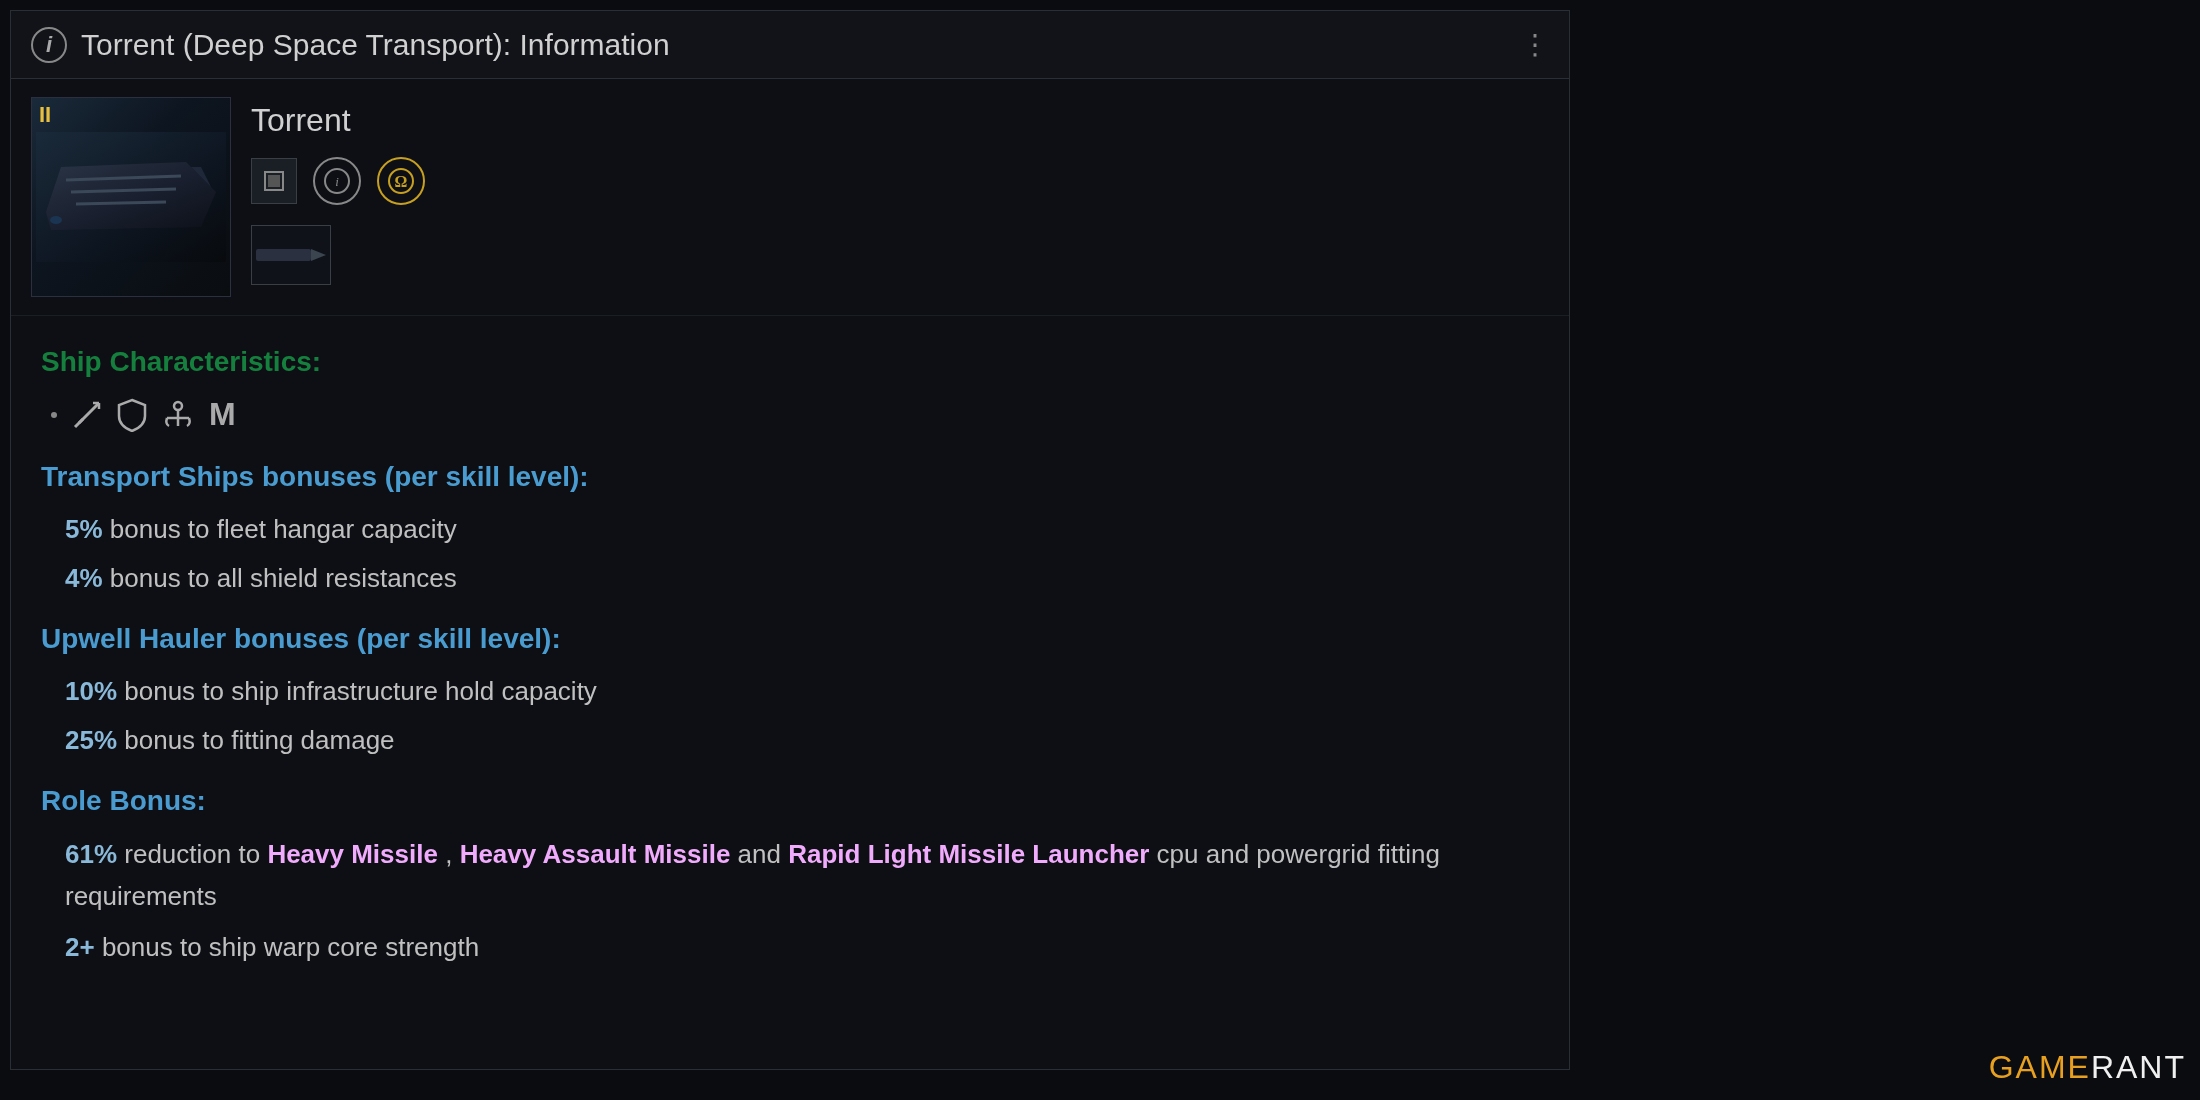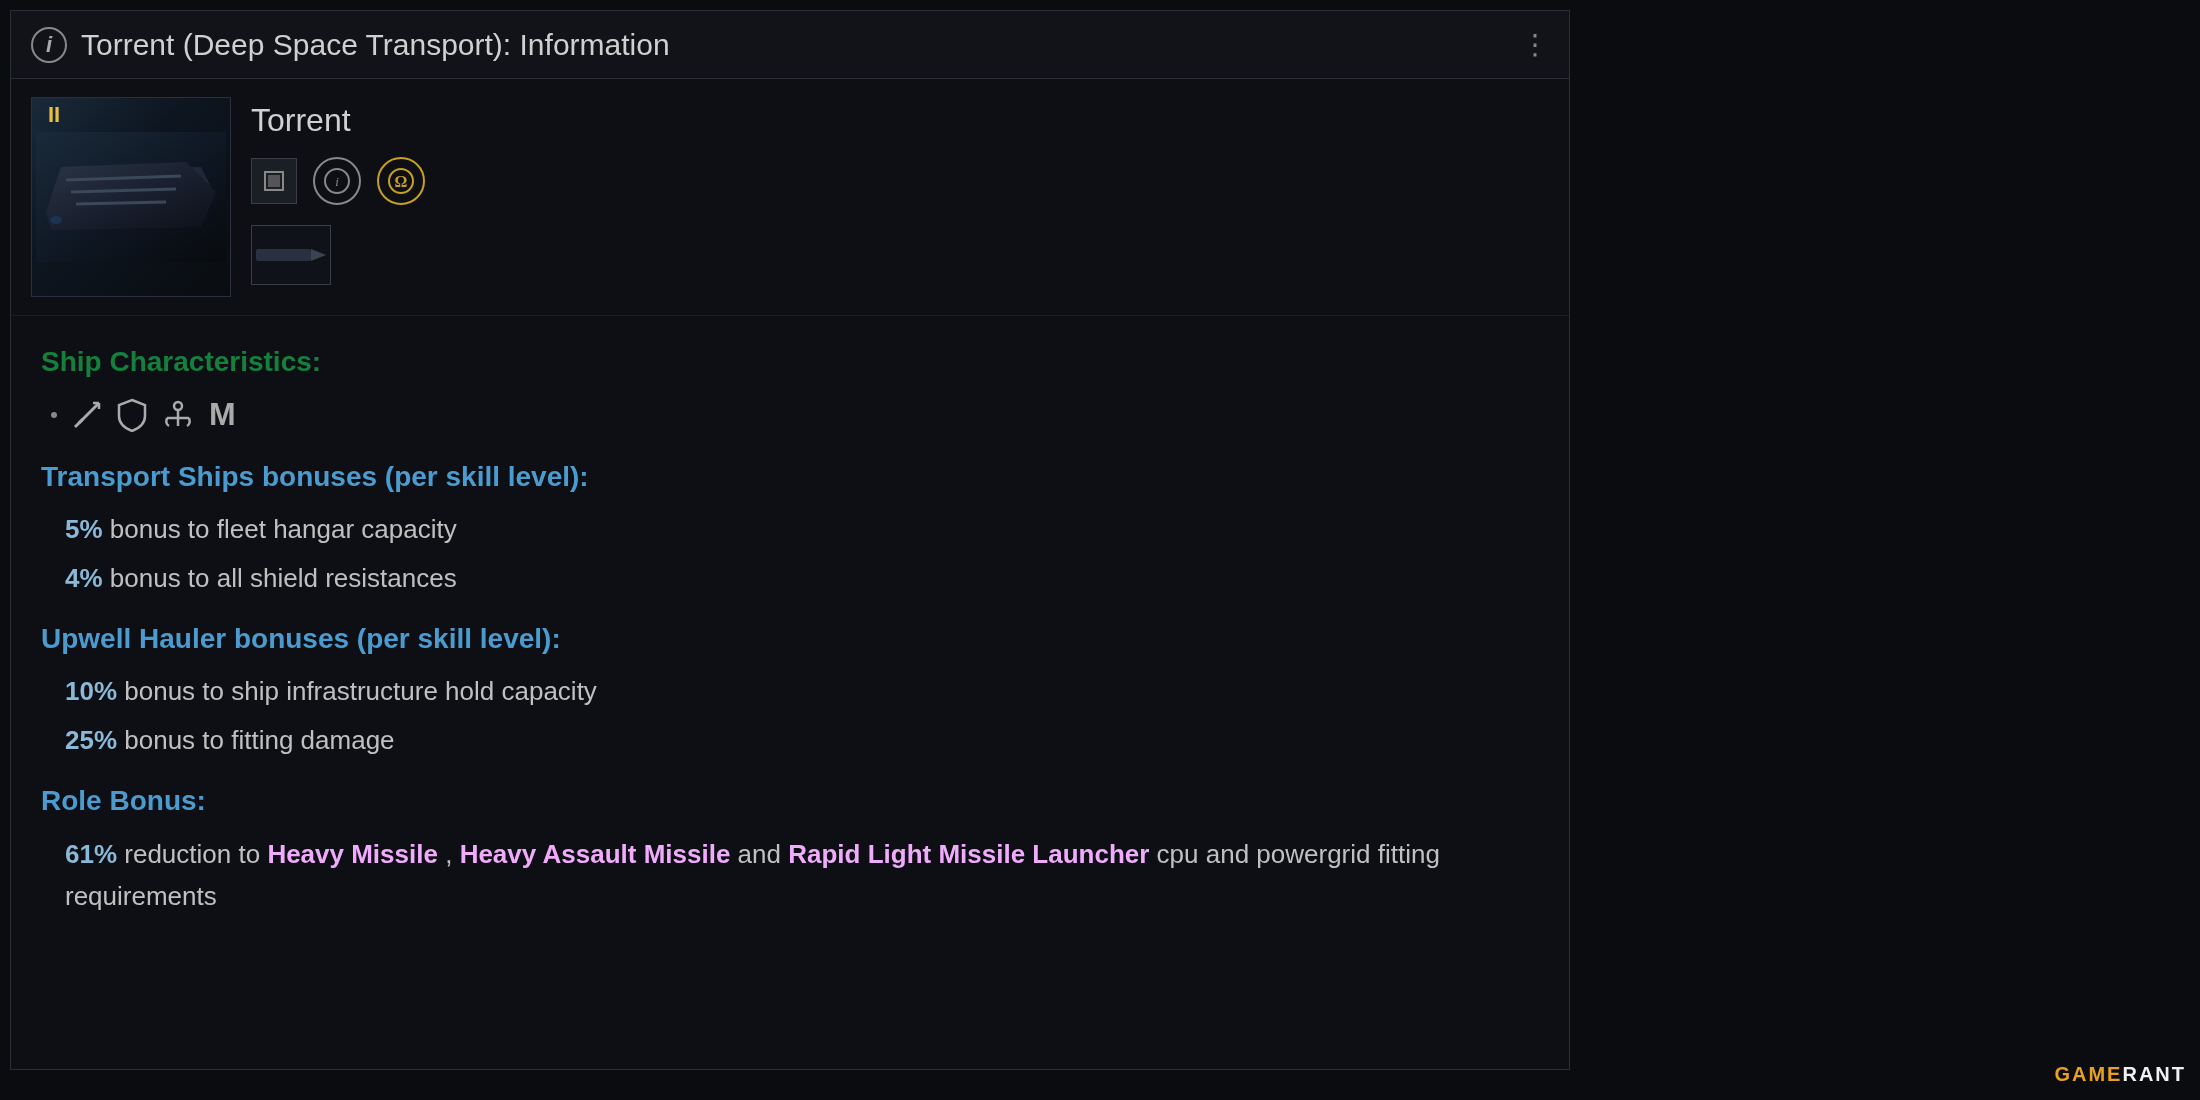--- a/index.html
+++ b/index.html
@@ -74,21 +74,21 @@
       height: 200px;
       background: linear-gradient(135deg, #1a2a3a 0%, #0d1520 40%, #0a0d10 100%);
       border: 1px solid #2a3040;
       position: relative;
       flex-shrink: 0;
     }
 
     .ship-image .lock-icon {
       position: absolute;
       top: 4px;
-      left: 16px;
+      left: 7px;
       color: #e8c040;
       font-size: 22px;
       font-weight: bold;
     }
 
     .ship-image-inner {
       width: 100%;
       height: 100%;
       display: flex;
       align-items: center;
@@ -255,22 +255,22 @@
       color: #c0c0c0;
       line-height: 1.6;
     }
 
     
     .watermark {
       position: absolute;
       bottom: 14px;
       right: 14px;
       color: #e8a020;
-      font-size: 20px;
-      font-weight: bold;
+      font-size: 32px;
+      font-weight: normal;
       letter-spacing: 2px;
     }
 
     .watermark span:first-child {
       color: #e8a020;
     }
 
     .watermark span:last-child {
       color: #f0f0f0;
     }
@@ -412,20 +412,24 @@
       <div class="role-bonus-item">
         <span class="bonus-percent">61%</span>
         <span> reduction to </span>
         <span class="bonus-bold">Heavy Missile</span>
         <span>, </span>
         <span class="bonus-bold">Heavy Assault Missile</span>
         <span> and </span>
         <span class="bonus-bold">Rapid Light Missile Launcher</span>
         <span> cpu and powergrid fitting requirements</span>
       </div>
+      <div class="role-bonus-item">
+        <span class="bonus-percent">2+</span>
+        <span> bonus to ship warp core strength</span>
+      </div>
     </div>
 
   </div>
 
 </div>
 
 <div class="watermark">
   <span>GAME</span><span>RANT</span>
 </div>
 

